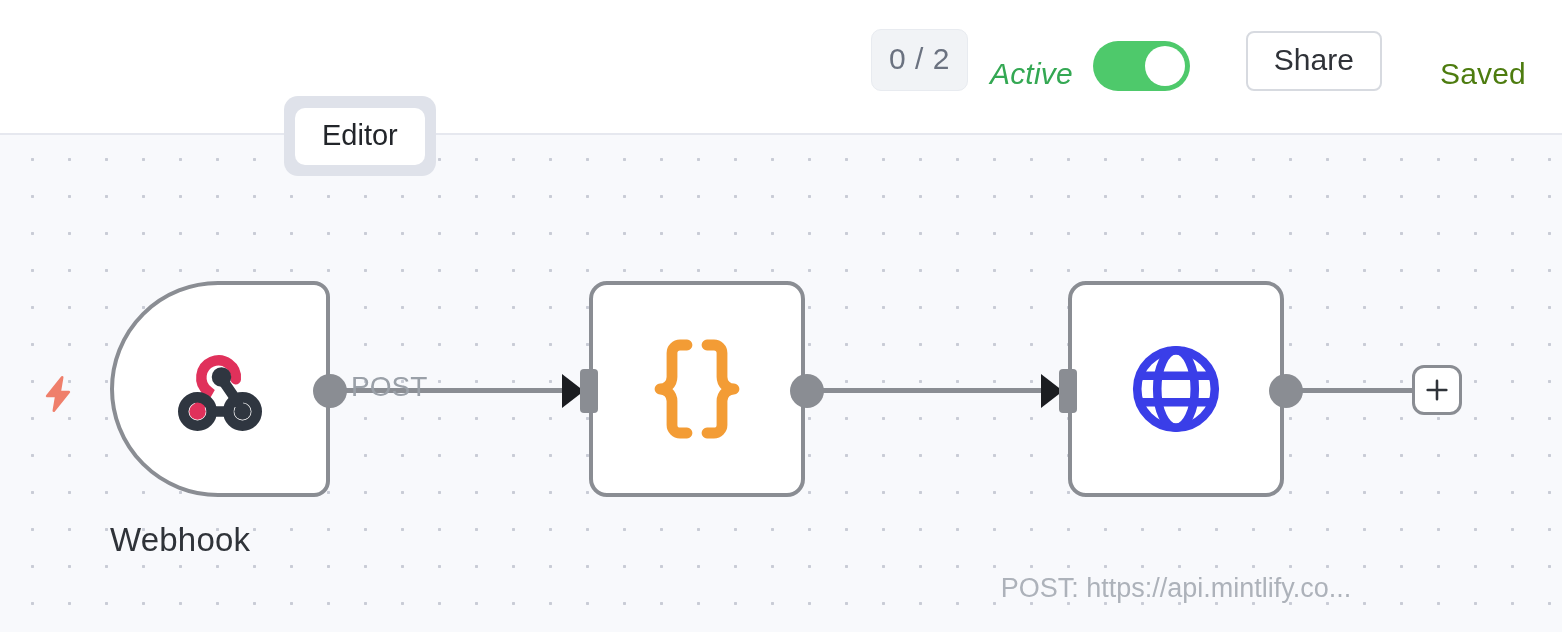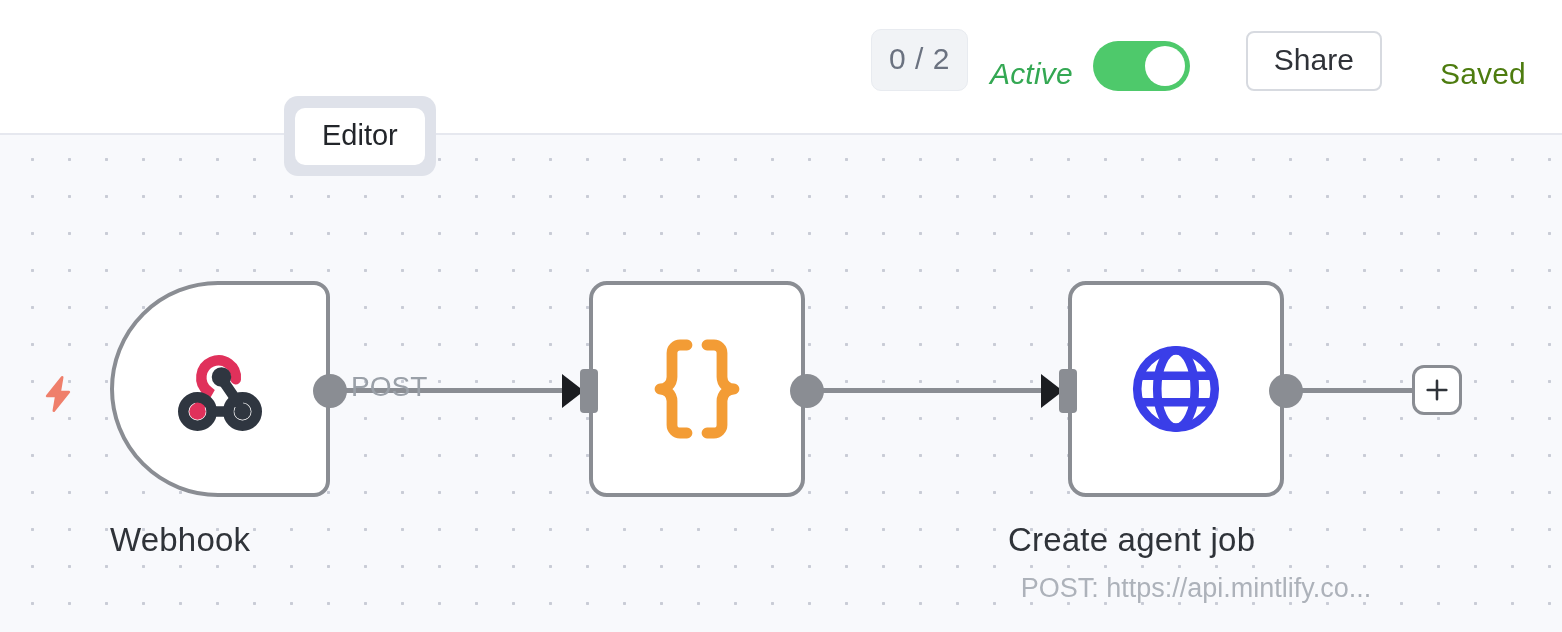--- a/index.html
+++ b/index.html
@@ -347,22 +347,21 @@
           <circle cx="24" cy="24" r="19"></circle>
           <ellipse cx="24" cy="24" rx="9.2" ry="19"></ellipse>
           <path d="M5.6 17.5 H42.4"></path>
           <path d="M5.6 30.5 H42.4"></path>
         </g>
       </svg>
     </div>
     <div class="port-in" style="left:1059px;"></div>
     <div class="port-out" style="left:1269px;"></div>
 
-    <div class="node-label" style="left:1008px; top:388px; width:336px;">Create agent job</div>
-    <div class="node-sub" style="left:968px; top:440px; width:456px;">POST: https://api.mintlify.co...</div>
+    <div class="node-sub" style="left:948px; top:440px; width:456px;">POST: https://api.mintlify.co...</div>
 
     <div class="add-btn">
       <svg width="28" height="28" viewBox="0 0 24 24">
         <path d="M12 4 V20 M4 12 H20" stroke="#2f3339" stroke-width="2.2" stroke-linecap="round"></path>
       </svg>
     </div>
 
   </div>
 </div>
 

